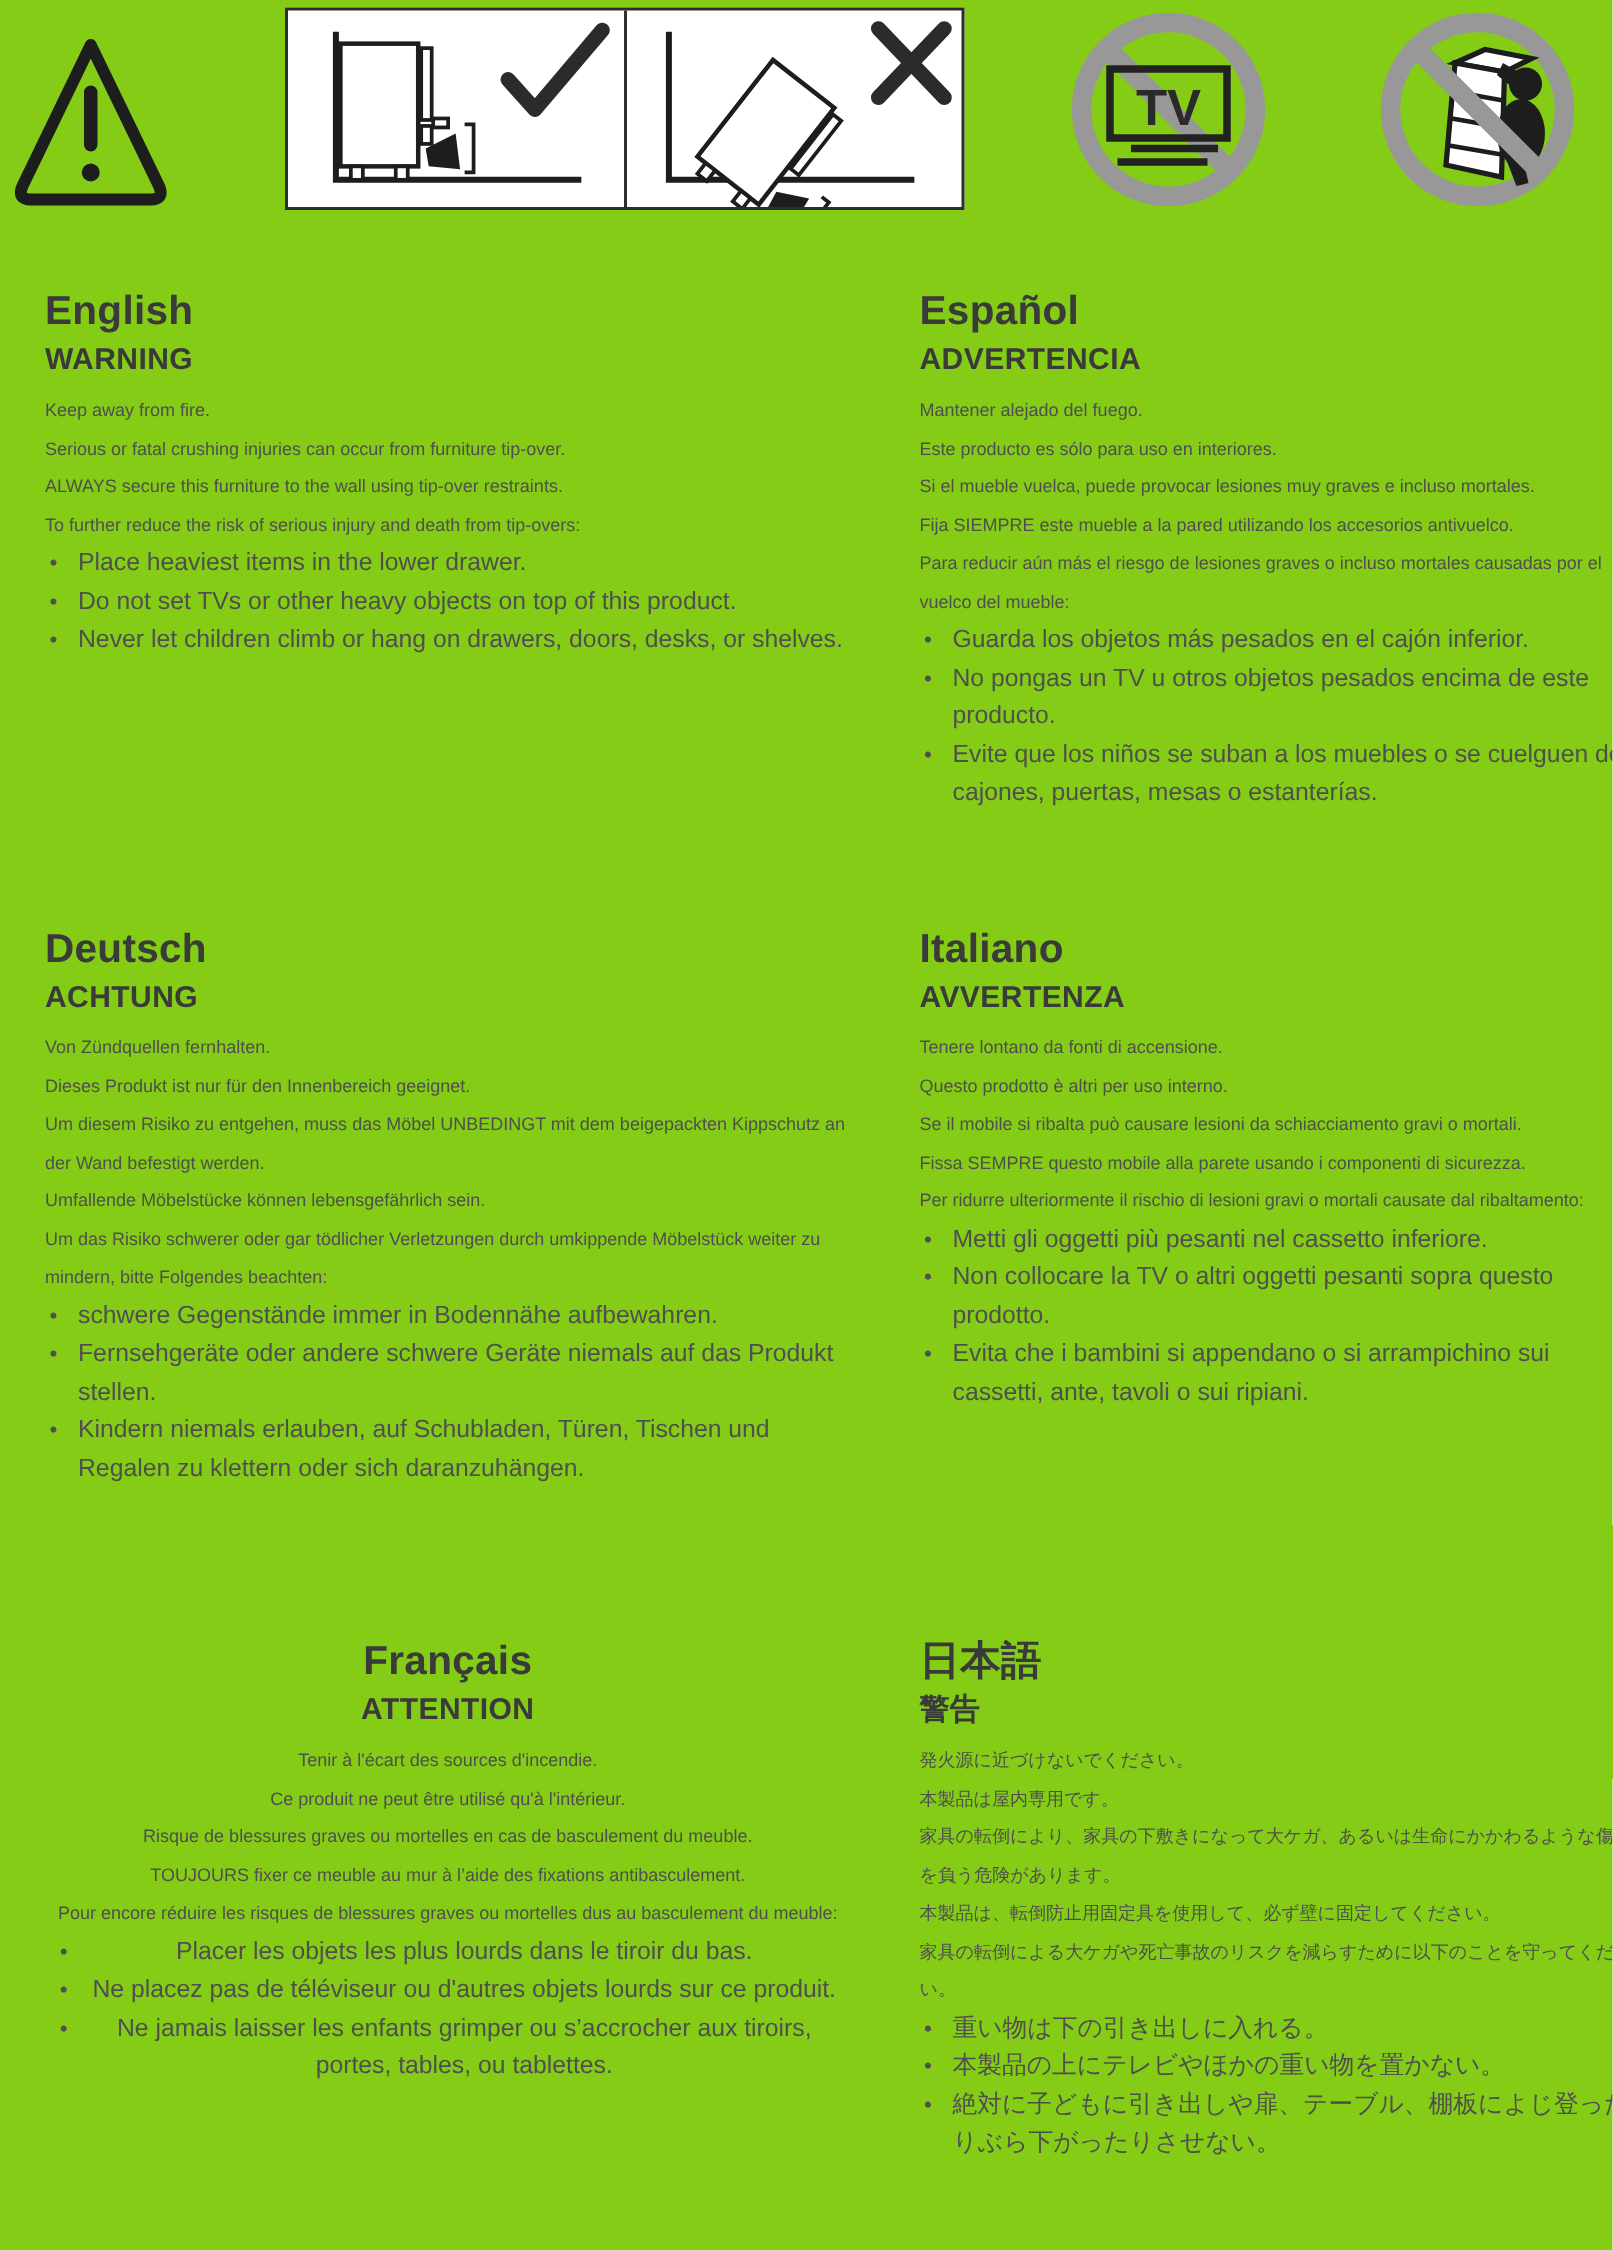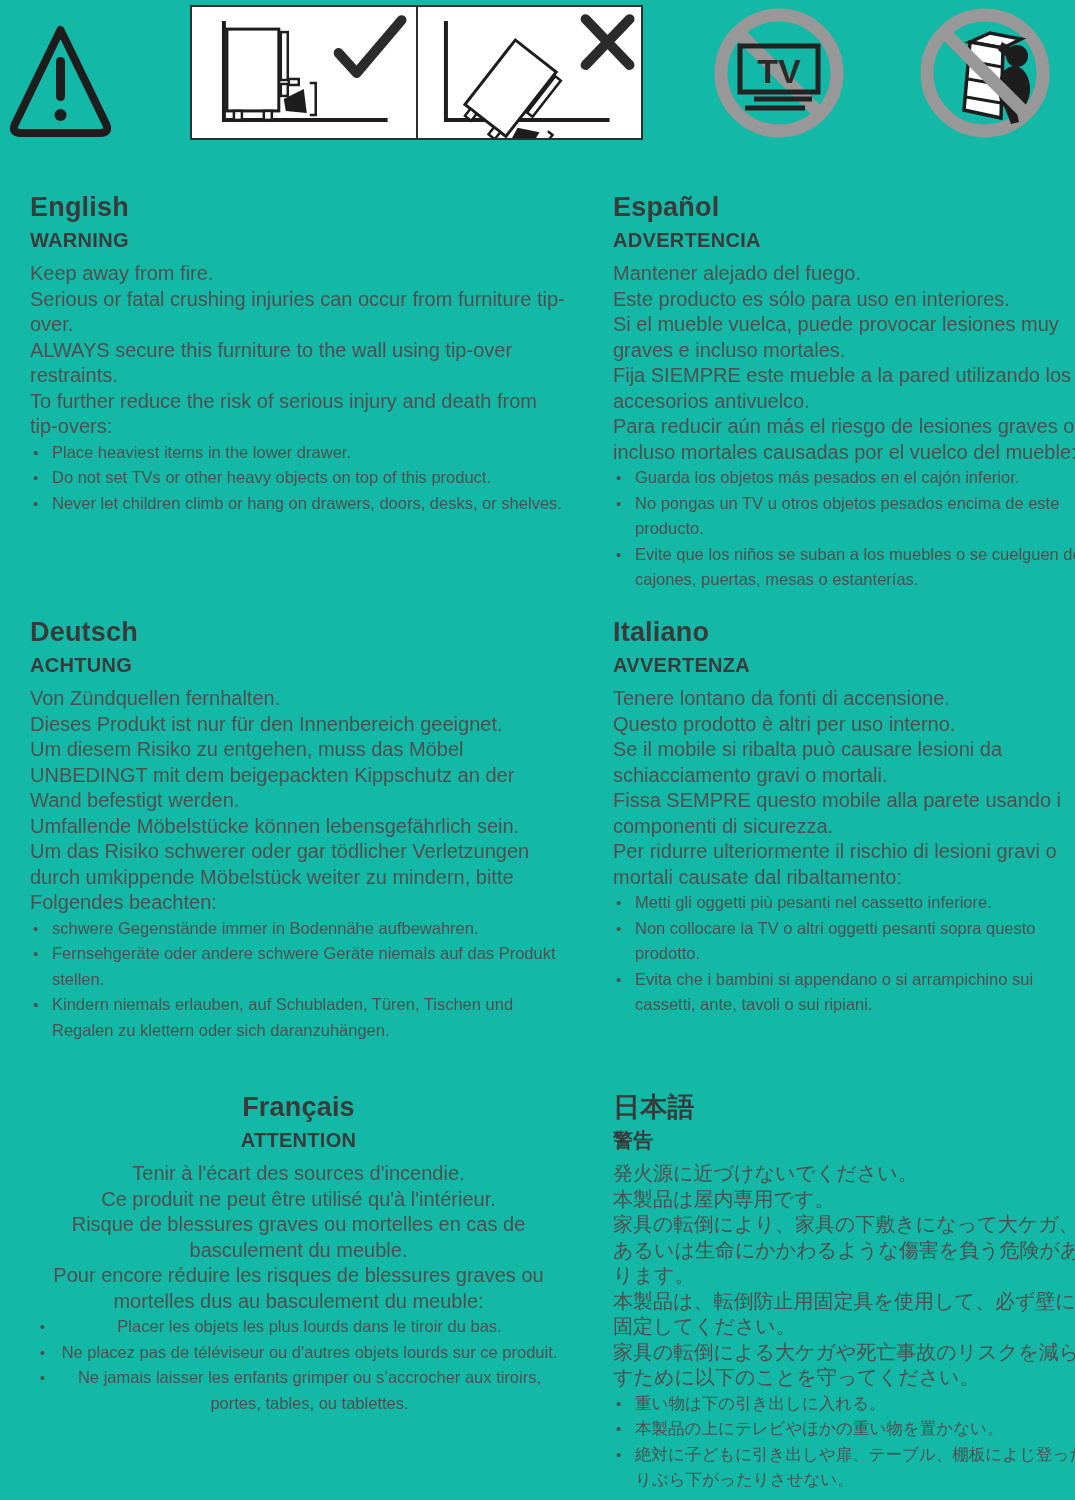--- a/index.html
+++ b/index.html
@@ -1,17 +1,17 @@
 <!DOCTYPE html>
 <html><head>
 <meta charset="utf-8">
 <style>
   html,body { margin:0; padding:0; background:#ffffff; }
   .page {
-    position:relative; width:1075px; height:1500px; background:#14b8a6;
+    position:relative; width:1075px; height:1500px; background:#84cc16;
     font-family:"Liberation Sans", sans-serif; color:#4d4d4d; overflow:hidden;
   }
   
   .icon-abs { position:absolute; }
   .panel-box {
     position:absolute; left:190px; top:5px; width:453px; height:135px;
     border:2px solid #2e2e2e; display:flex; box-sizing:border-box; background:#fff;
   }
   .panel { flex:1 1 50%; position:relative; }
   .panel:first-child { border-right:2px solid #2e2e2e; }
@@ -24,21 +24,21 @@
   .sec-fr { left:6px;   top:1090px; width:537px;text-align:center; }
   .sec-ja { left:589px; top:1090px; width:482px; }
   h1.lang {
     font-size:27px; line-height:34px; font-weight:bold; color:#3a3a3a;
     margin:0 0 3px 0; letter-spacing:0.2px;
   }
   h2.warn {
     font-size:20px; line-height:26px; font-weight:bold; color:#3a3a3a;
     margin:0 0 8px 0; letter-spacing:0.3px;
   }
-  p.body { font-size:20px; line-height:25.5px; margin:0; color:#4f4f4f; }
+  p.body { font-size:12px; line-height:25.5px; margin:0; color:#4f4f4f; }
   ul.bullets { list-style:none; margin:0; padding:0; }
   ul.bullets li { display:flex; font-size:16.5px; line-height:25.5px; color:#4f4f4f; }
   .dot { flex:0 0 22px; width:22px; padding-left:3px; box-sizing:border-box; font-size:15px; }
   .btxt { flex:1 1 auto; }
 </style>
 </head>
 <body>
 
 <div class="page">
 
@@ -202,20 +202,21 @@
         </li>
     </ul>
   </div>
 
   <div class="section sec-fr">
     <h1 class="lang">Français</h1>
     <h2 class="warn">ATTENTION</h2>
     <p class="body">Tenir à l'écart des sources d'incendie.</p>
     <p class="body">Ce produit ne peut être utilisé qu'à l'intérieur.</p>
     <p class="body">Risque de blessures graves ou mortelles en cas de basculement du meuble.</p>
+    <p class="body">TOUJOURS fixer ce meuble au mur à l’aide des fixations antibasculement.</p>
     <p class="body">Pour encore réduire les risques de blessures graves ou mortelles dus au basculement du meuble:</p>
     <ul class="bullets">
       <li>
           <span class="dot">•</span>
           <span class="btxt">Placer les objets les plus lourds dans le tiroir du bas.</span>
         </li>
       <li>
           <span class="dot">•</span>
           <span class="btxt">Ne placez pas de téléviseur ou d'autres objets lourds sur ce produit.</span>
         </li>

